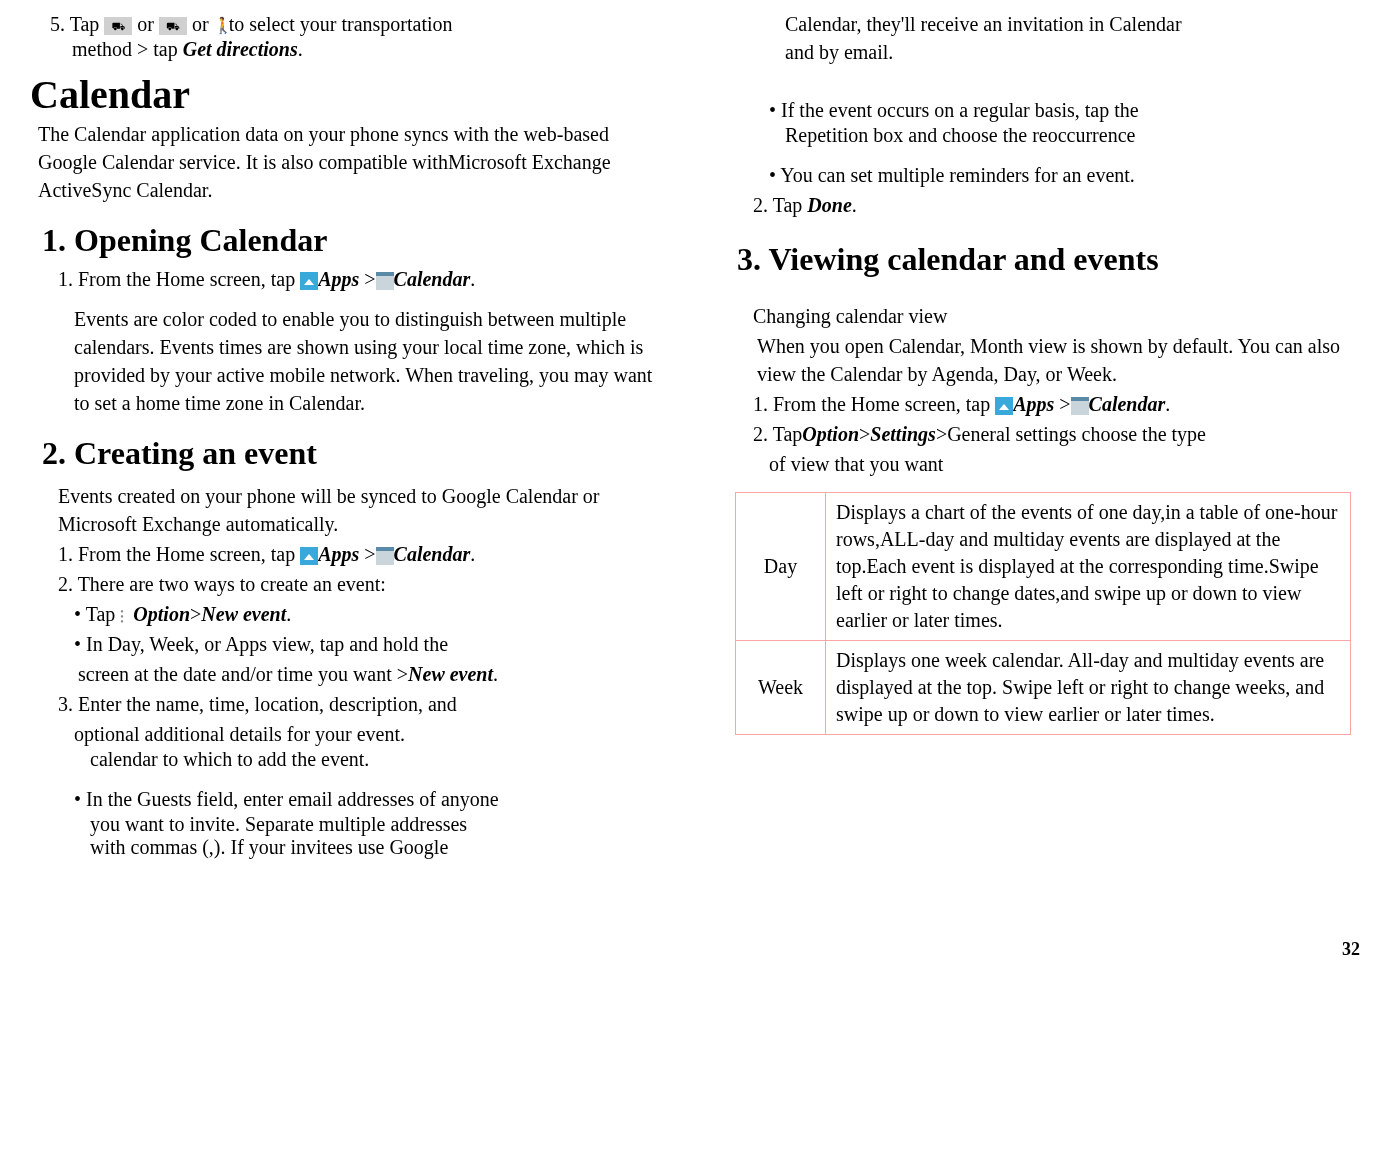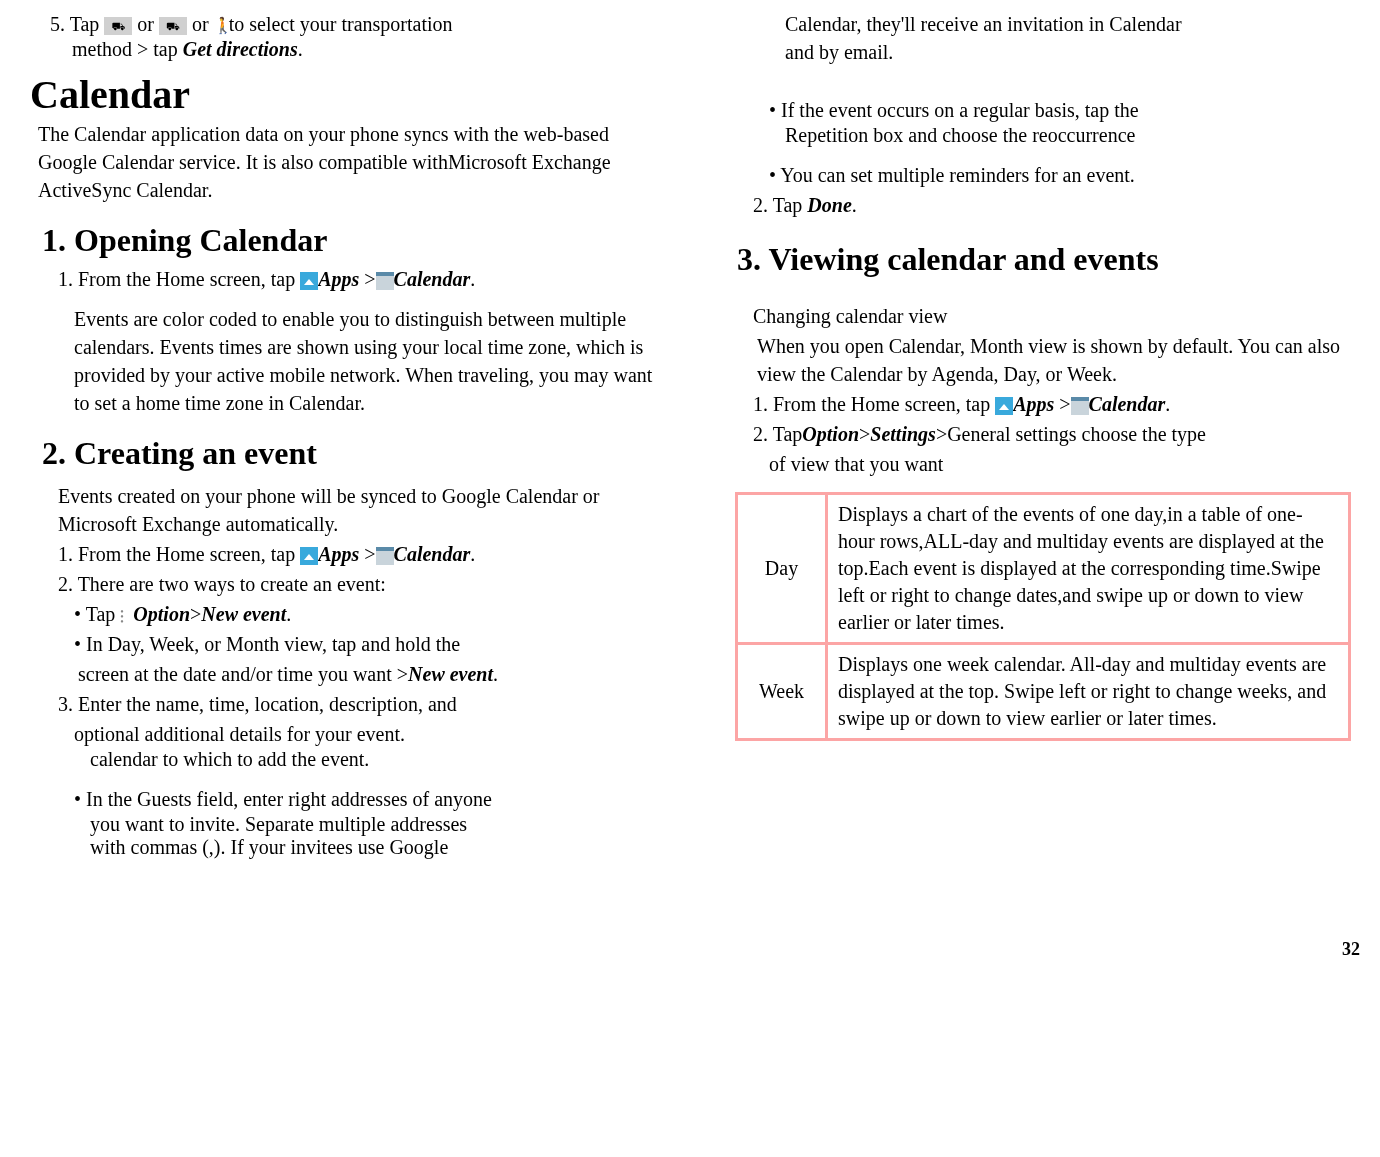--- a/index.html
+++ b/index.html
@@ -99,21 +99,21 @@
     }
     .icon-dots span { display: block; height: 5px; }
     .bold { font-weight: bold; font-style: italic; }
     table.viewtable {
       border-collapse: collapse;
       margin-top: 14px;
       margin-left: 10px;
       width: 97%;
     }
     table.viewtable td {
-      border: 3px solid #fca5a5;
+      border: 1px solid #fca5a5;
       padding: 6px 10px;
       vertical-align: middle;
       line-height: 1.35;
     }
     table.viewtable td.label {
       text-align: center;
       width: 90px;
     }
     .page-num {
       text-align: right;
@@ -158,31 +158,31 @@
       <span>1. From the Home screen, tap </span>
       <span class="icon-apps"></span><span class="bold">Apps</span><span> &gt;</span><span class="icon-cal"></span><span class="bold">Calendar</span><span>.</span>
     </div>
     <div class="numstep">2. There are two ways to create an event:</div>
     <div class="bullet">
       <span>• Tap</span>
       <span class="icon-dots"><span>•</span><span>•</span><span>•</span></span>
       <span class="bold">Option</span><span>&gt;</span><span class="bold">New event</span><span>.</span>
     </div>
     <div class="bullet">
-      <span>• In Day, Week, or Month view, tap and hold the</span>
+      <span>• In Day, Week, or Apps view, tap and hold the</span>
     </div>
     <div class="bullet" style="margin-left:48px">
       <span>screen at the date and/or time you want &gt;</span><span class="bold">New event</span><span>.</span>
     </div>
     <div class="numstep">3. Enter the name, time, location, description, and</div>
     <div class="numstep" style="margin-left:44px">optional additional details for your event.</div>
 
     <div class="indent">calendar to which to add the event.</div>
 
-    <div class="bullet bullet-spaced">• In the Guests field, enter right addresses of anyone</div>
+    <div class="bullet bullet-spaced">• In the Guests field, enter email addresses of anyone</div>
     <div class="indent">you want to invite. Separate multiple addresses</div>
     <div class="indent">with commas (,). If your invitees use Google</div>
   </div>
 
   <div class="col col-right">
     <div class="right-cont">Calendar, they'll receive an invitation in Calendar</div>
     <div class="right-cont">and by email.</div>
 
     <div class="bullet bullet-spaced" style="margin-top:30px">• If the event occurs on a regular basis, tap the</div>
     <div class="indent">Repetition box and choose the reoccurrence</div>

